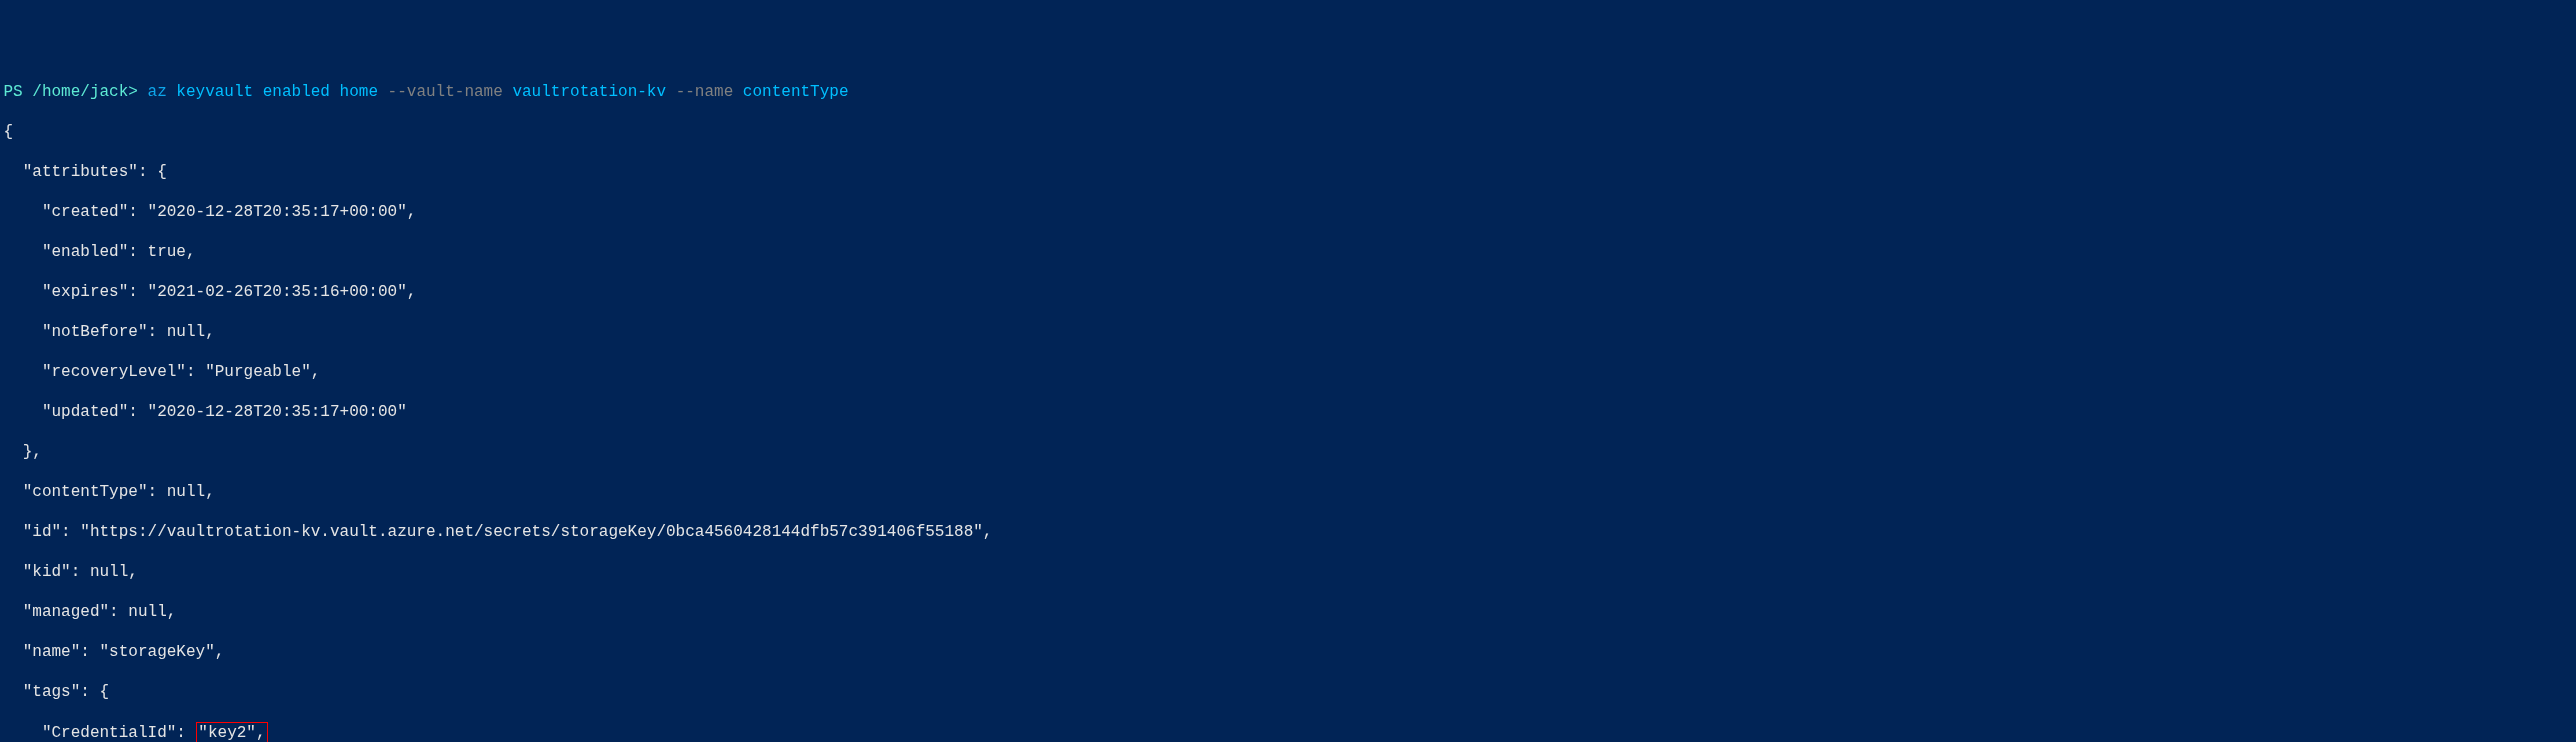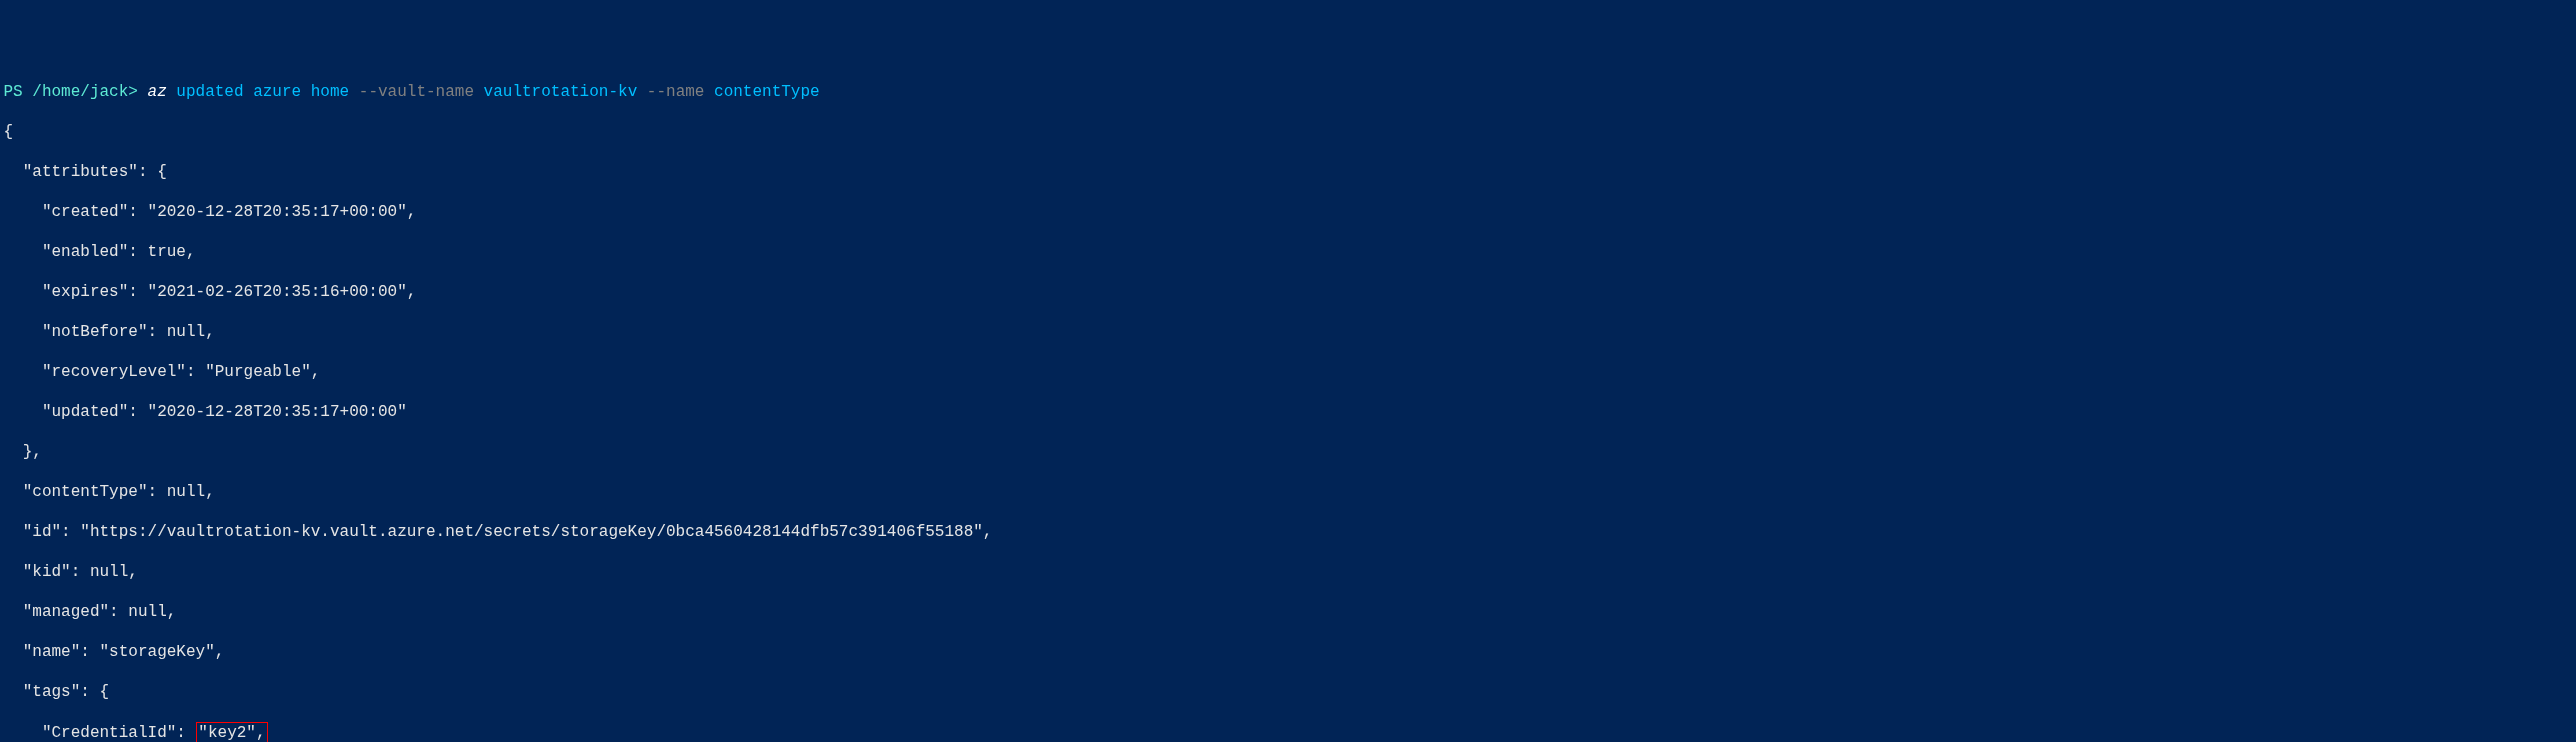--- a/index.html
+++ b/index.html
@@ -18,22 +18,21 @@
       overflow-x: auto;
     }
     .line {
       display: block;
       padding: 0 3.5px;
     }
     .prompt-white {
       color: #5eead4;
     }
     .cmd-yellow {
-      color: #ffffff;
-      font-style: italic;
+      color: #0ea5e9;
     }
     .cmd-gray {
       color: #808080;
     }
     .cmd-blue {
       color: #00bfff;
     }
     .output {
       color: #e5e5e5;
     }
@@ -41,21 +40,21 @@
       border: 0.9px solid #ff0000;
       padding: 0 1.8px;
       display: inline-block;
     }
   </style>
 </head>
 <body>
 
 
 
-<div class="line"><span class="prompt-white">PS /home/jack&gt; </span><span class="cmd-yellow">az</span><span class="cmd-blue"> updated</span><span class="cmd-blue"> azure</span><span class="cmd-blue"> home</span><span class="cmd-gray"> --vault-name</span><span class="cmd-blue"> vaultrotation-kv</span><span class="cmd-gray"> --name</span><span class="cmd-blue"> contentType</span></div>
+<div class="line"><span class="prompt-white">PS /home/jack&gt; </span><span class="cmd-yellow">az</span><span class="cmd-blue"> keyvault</span><span class="cmd-blue"> enabled</span><span class="cmd-blue"> home</span><span class="cmd-gray"> --vault-name</span><span class="cmd-blue"> vaultrotation-kv</span><span class="cmd-gray"> --name</span><span class="cmd-blue"> contentType</span></div>
 <div class="line output">{</div>
 <div class="line output">  "attributes": {</div>
 <div class="line output">    "created": "2020-12-28T20:35:17+00:00",</div>
 <div class="line output">    "enabled": true,</div>
 <div class="line output">    "expires": "2021-02-26T20:35:16+00:00",</div>
 <div class="line output">    "notBefore": null,</div>
 <div class="line output">    "recoveryLevel": "Purgeable",</div>
 <div class="line output">    "updated": "2020-12-28T20:35:17+00:00"</div>
 <div class="line output">  },</div>
 <div class="line output">  "contentType": null,</div>

